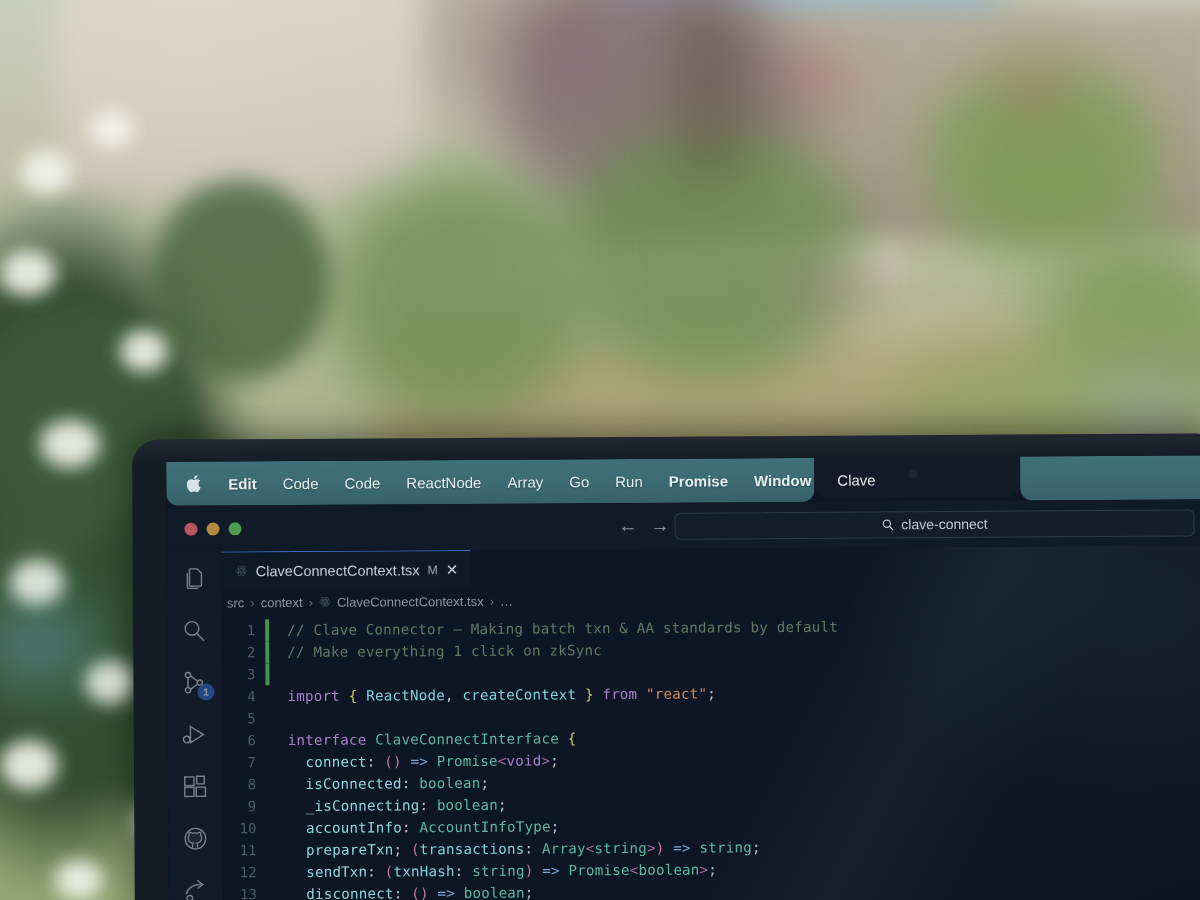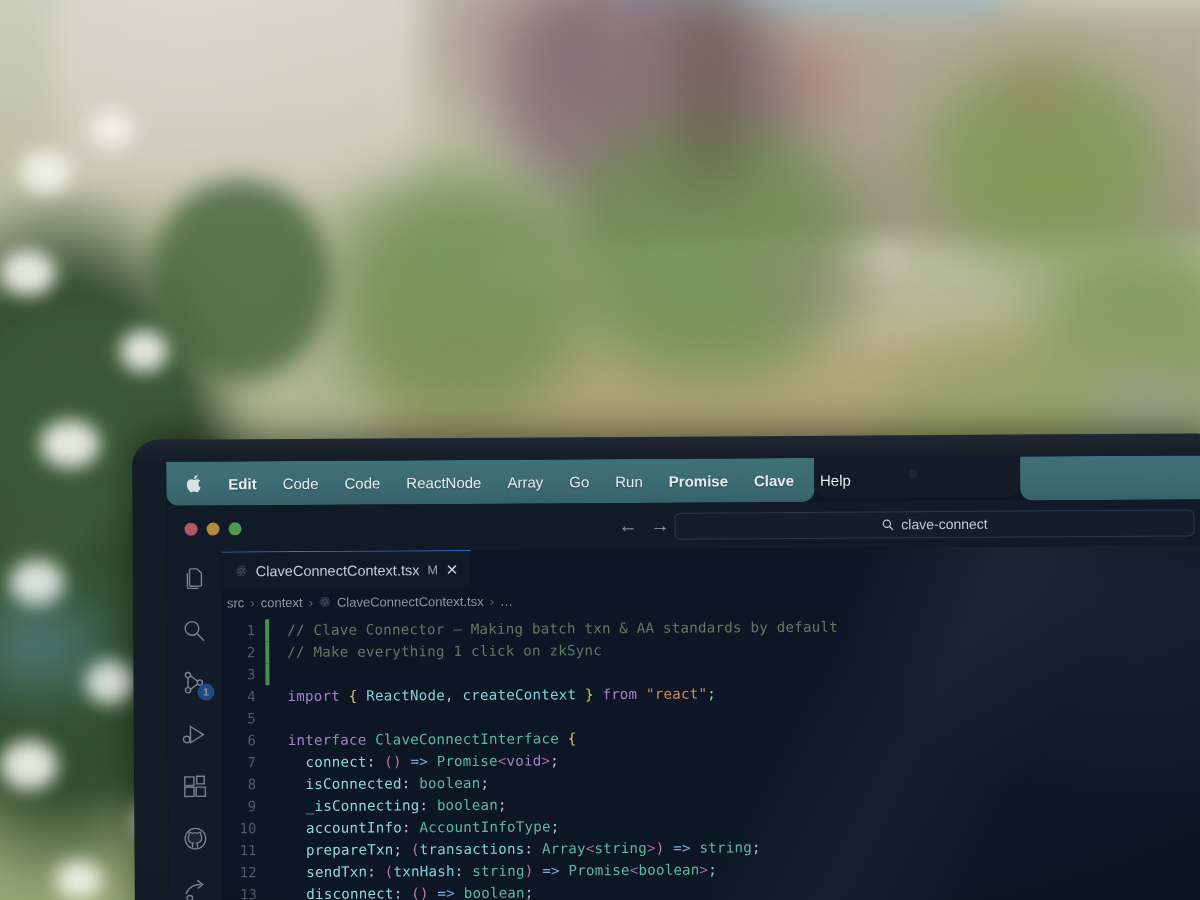--- a/index.html
+++ b/index.html
@@ -255,22 +255,22 @@
         </svg>
 
         <span class="menu-item bold">Edit</span>
         <span class="menu-item">Code</span>
         <span class="menu-item">Code</span>
         <span class="menu-item">ReactNode</span>
         <span class="menu-item">Array</span>
         <span class="menu-item">Go</span>
         <span class="menu-item">Run</span>
         <span class="menu-item bold">Promise</span>
-        <span class="menu-item bold">Clave</span>
-        <span class="menu-item">Help</span>
+        <span class="menu-item bold">Window</span>
+        <span class="menu-item">Clave</span>
       </div>
     </div>
 
     <div id="titlebar">
       <div id="traffic">
         <span class="tl tl-r"></span>
         <span class="tl tl-y"></span>
         <span class="tl tl-g"></span>
       </div>
       <div id="navarrows">

